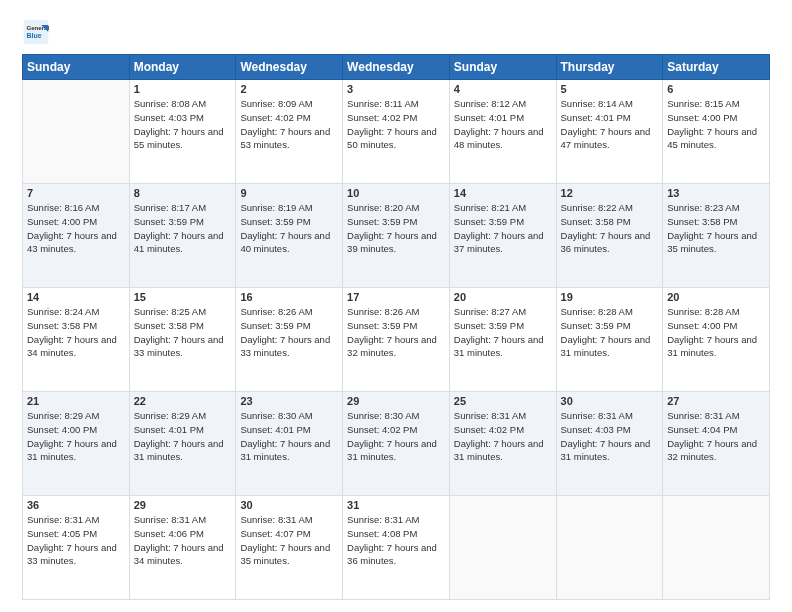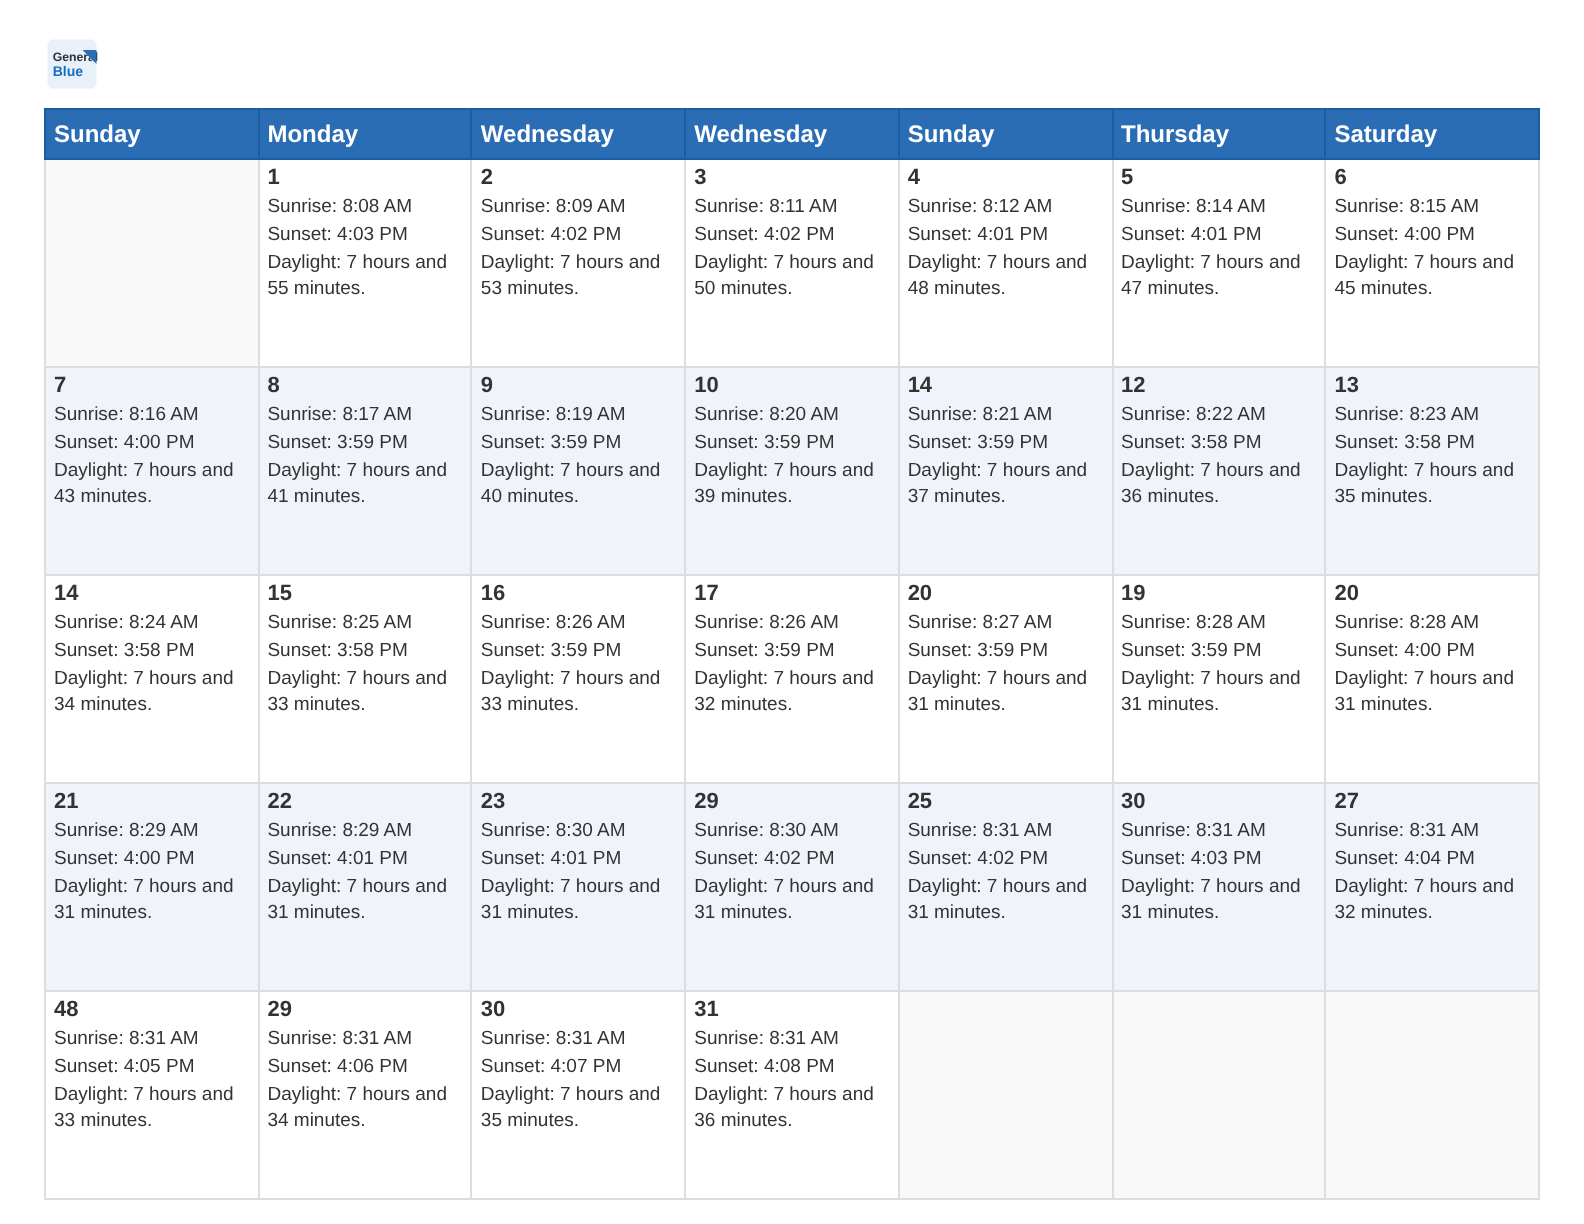--- a/index.html
+++ b/index.html
@@ -229,21 +229,21 @@
             <span class="day-num">30</span>
             <div class="day-detail">Sunrise: 8:31 AM<br>Sunset: 4:03 PM<br>Daylight: 7 hours and 31 minutes.</div>
           </td>
           <td>
             <span class="day-num">27</span>
             <div class="day-detail">Sunrise: 8:31 AM<br>Sunset: 4:04 PM<br>Daylight: 7 hours and 32 minutes.</div>
           </td>
         </tr>
         <tr>
           <td>
-            <span class="day-num">48</span>
+            <span class="day-num">36</span>
             <div class="day-detail">Sunrise: 8:31 AM<br>Sunset: 4:05 PM<br>Daylight: 7 hours and 33 minutes.</div>
           </td>
           <td>
             <span class="day-num">29</span>
             <div class="day-detail">Sunrise: 8:31 AM<br>Sunset: 4:06 PM<br>Daylight: 7 hours and 34 minutes.</div>
           </td>
           <td>
             <span class="day-num">30</span>
             <div class="day-detail">Sunrise: 8:31 AM<br>Sunset: 4:07 PM<br>Daylight: 7 hours and 35 minutes.</div>
           </td>

